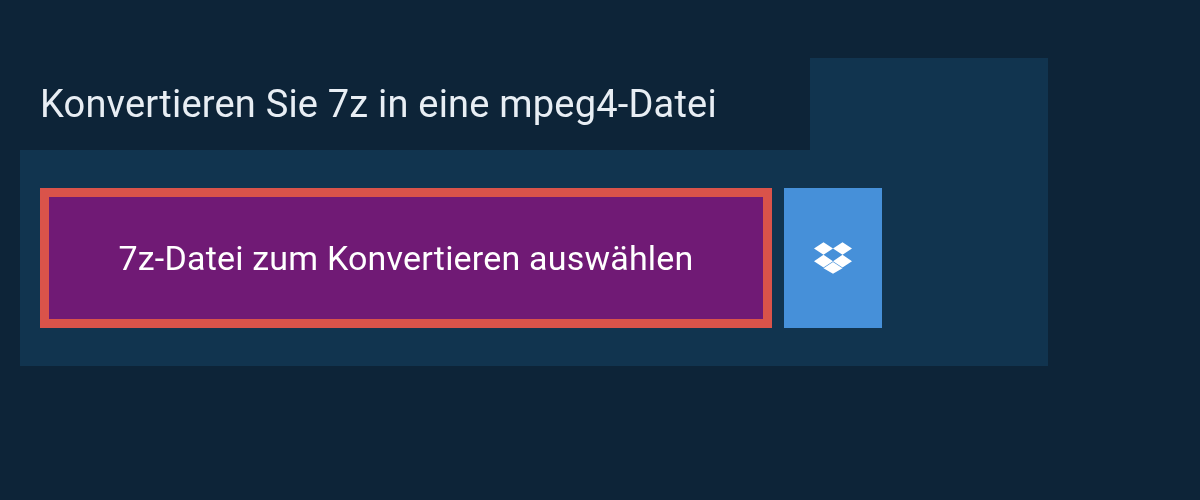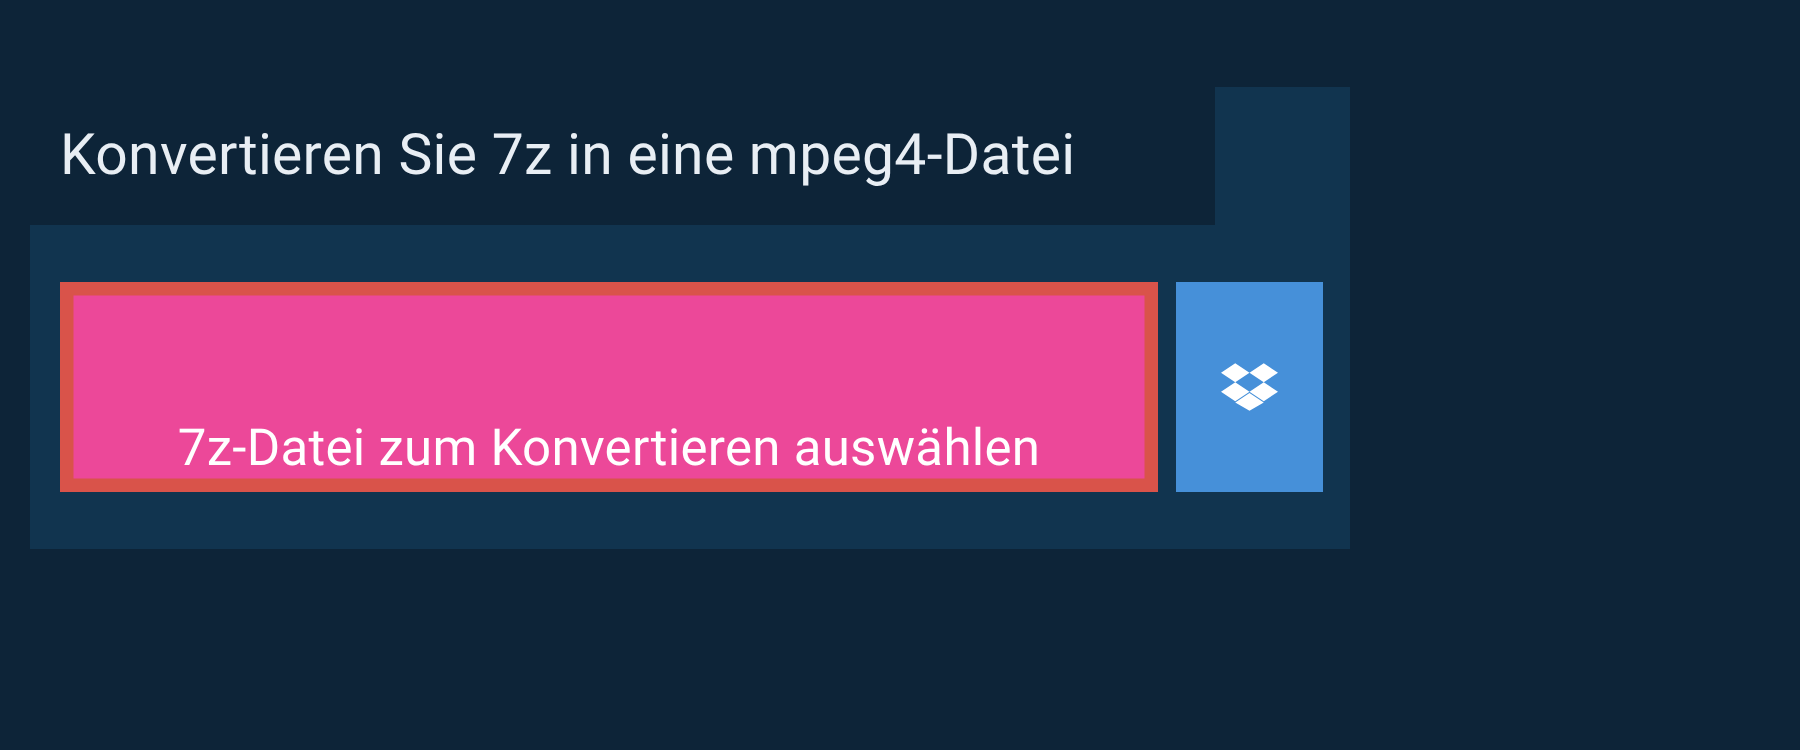--- a/index.html
+++ b/index.html
@@ -12,21 +12,21 @@
       height: 500px;
       background: #0d2438;
       font-family: -apple-system, BlinkMacSystemFont, "Segoe UI", Roboto, Helvetica, Arial, sans-serif;
       color: #e8eef4;
       overflow: hidden;
     }
     .panel {
       position: absolute;
       left: 20px;
       top: 58px;
-      width: 880px;
+      width: 1028px;
       height: 308px;
       background: #11344f;
     }
     .title-bar {
       width: 790px;
       height: 92px;
       background: #0d2438;
       display: flex;
       align-items: center;
       padding-left: 20px;
@@ -42,24 +42,24 @@
       left: 20px;
       top: 130px;
       width: 842px;
       height: 140px;
       display: flex;
       gap: 12px;
     }
     .select-button {
       width: 732px;
       height: 140px;
-      background: #ec4899;
+      background: #701a75;
       border: 9px solid #d9534a;
       display: flex;
-      align-items: flex-end;
+      align-items: center;
       justify-content: center;
       cursor: pointer;
     }
     .select-button-text {
       font-size: 34px;
       font-weight: 400;
       color: #ffffff;
       letter-spacing: 0.2px;
     }
     .dropbox-button {

